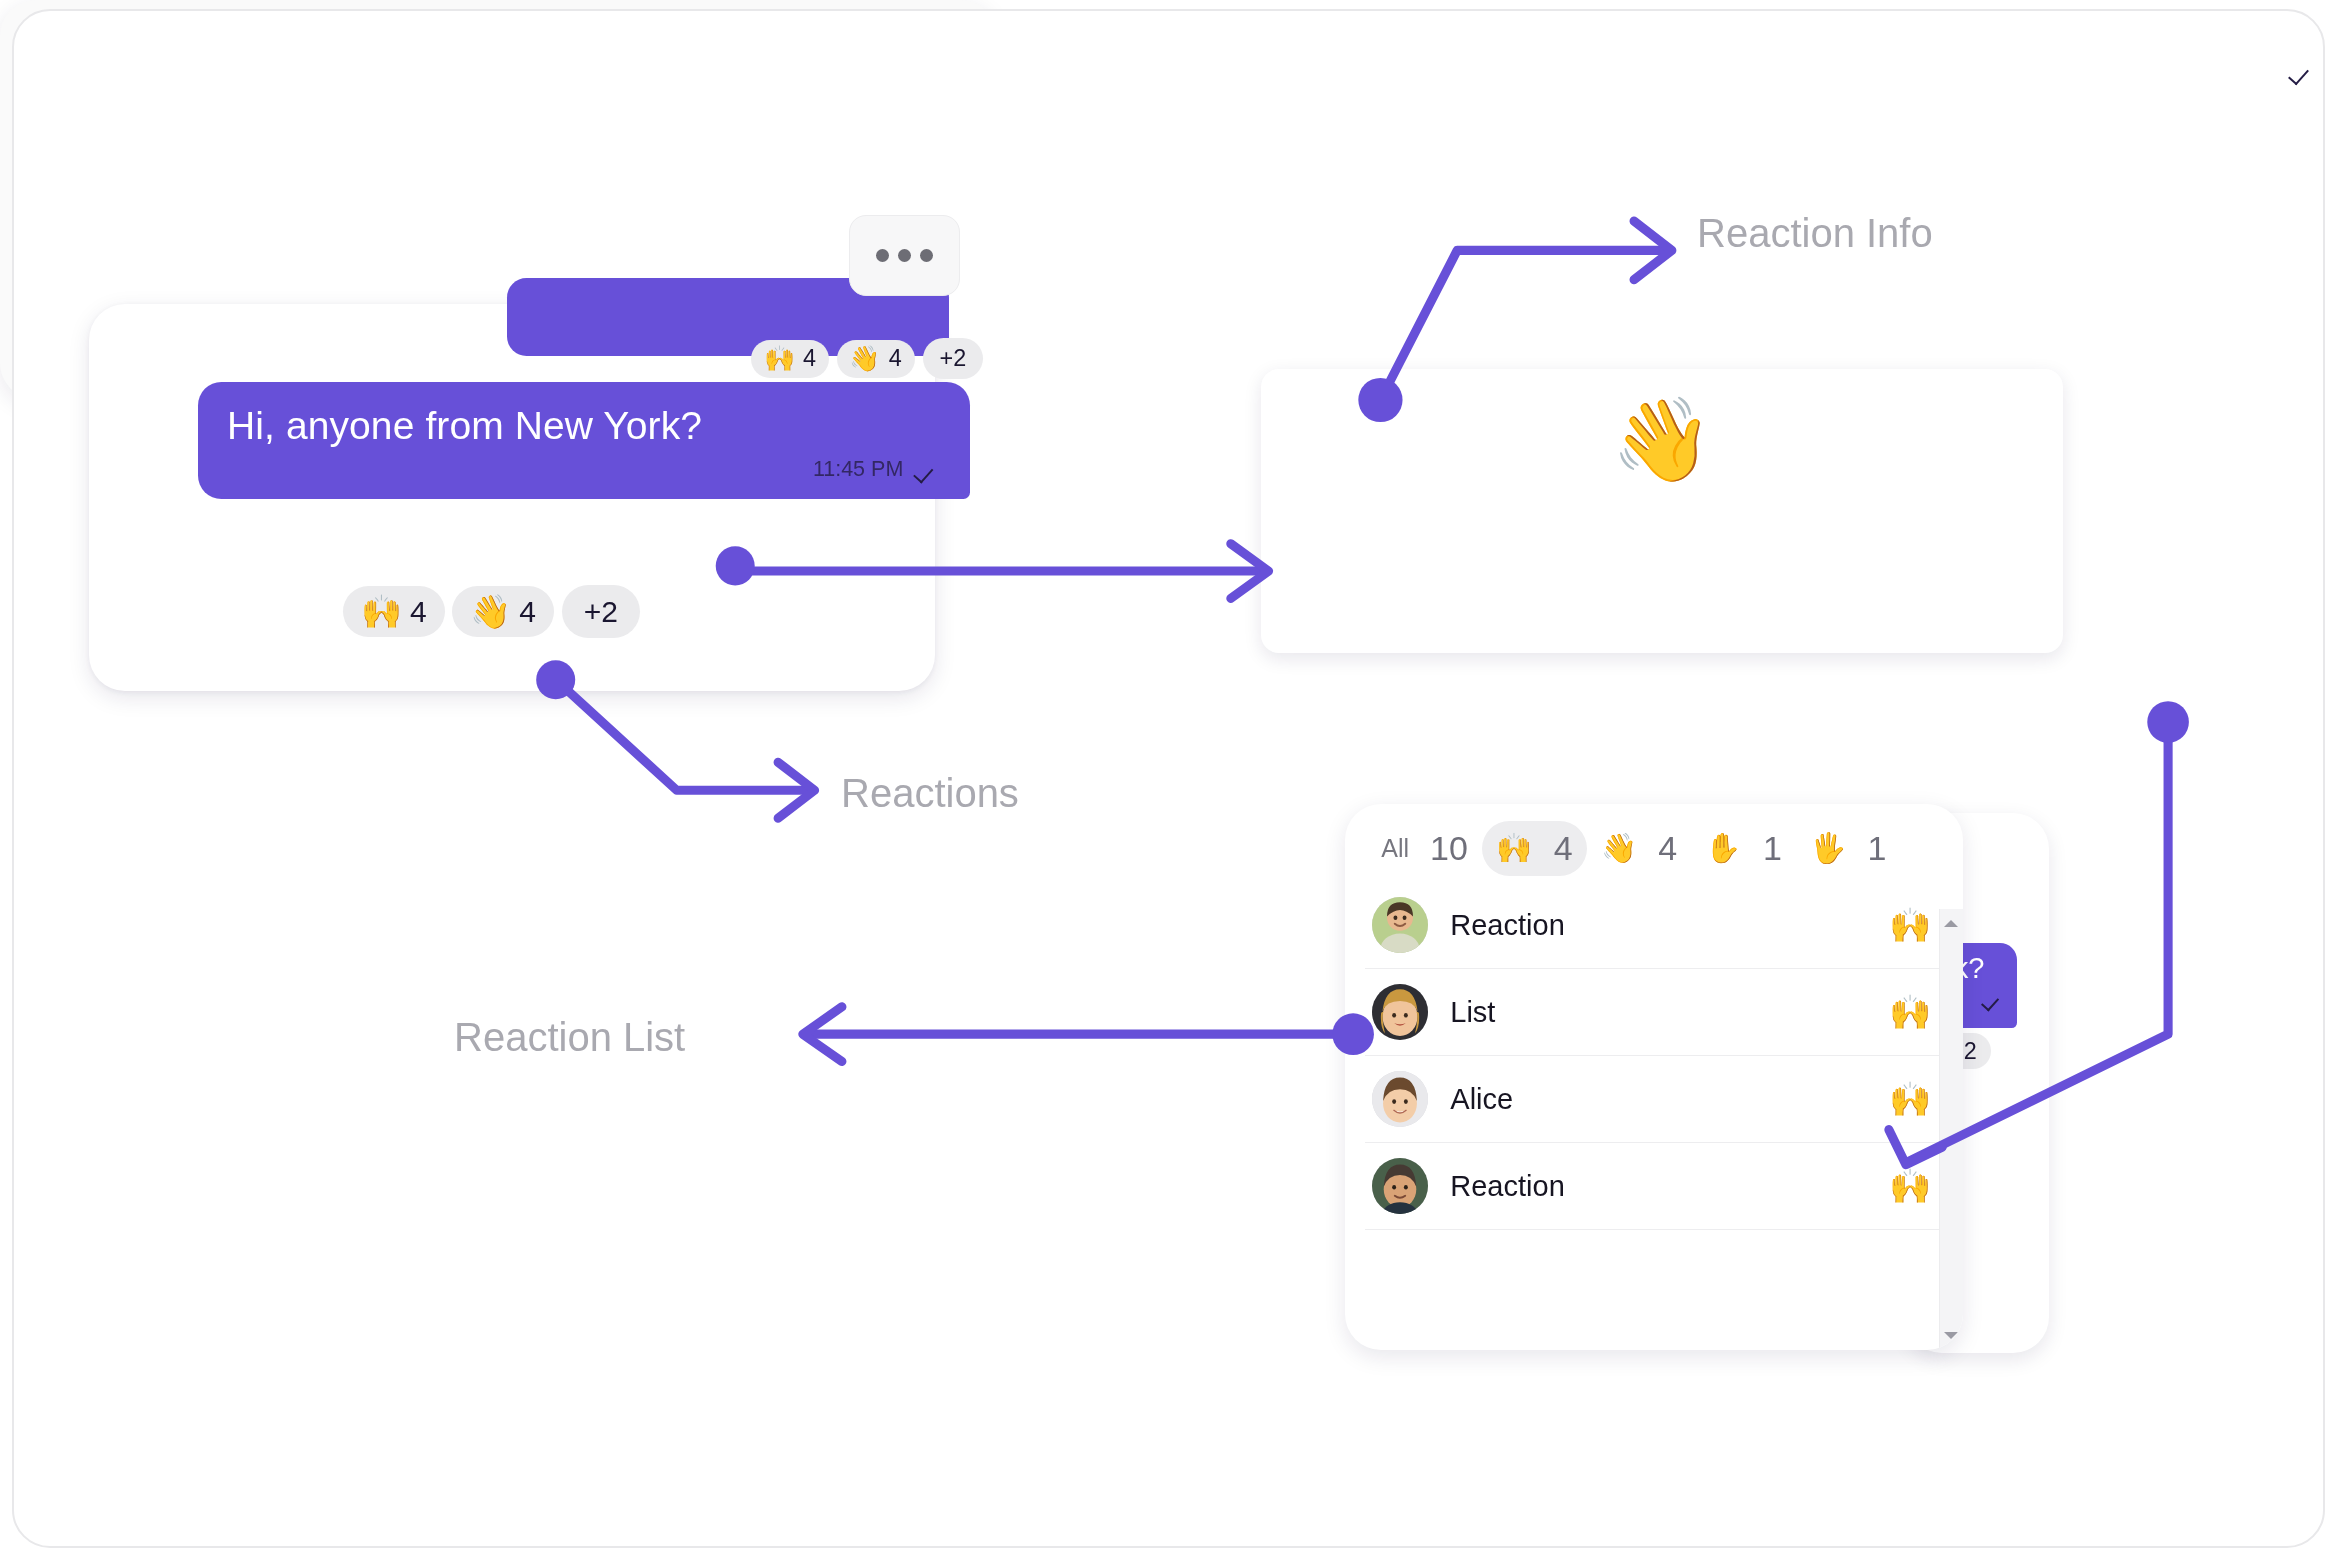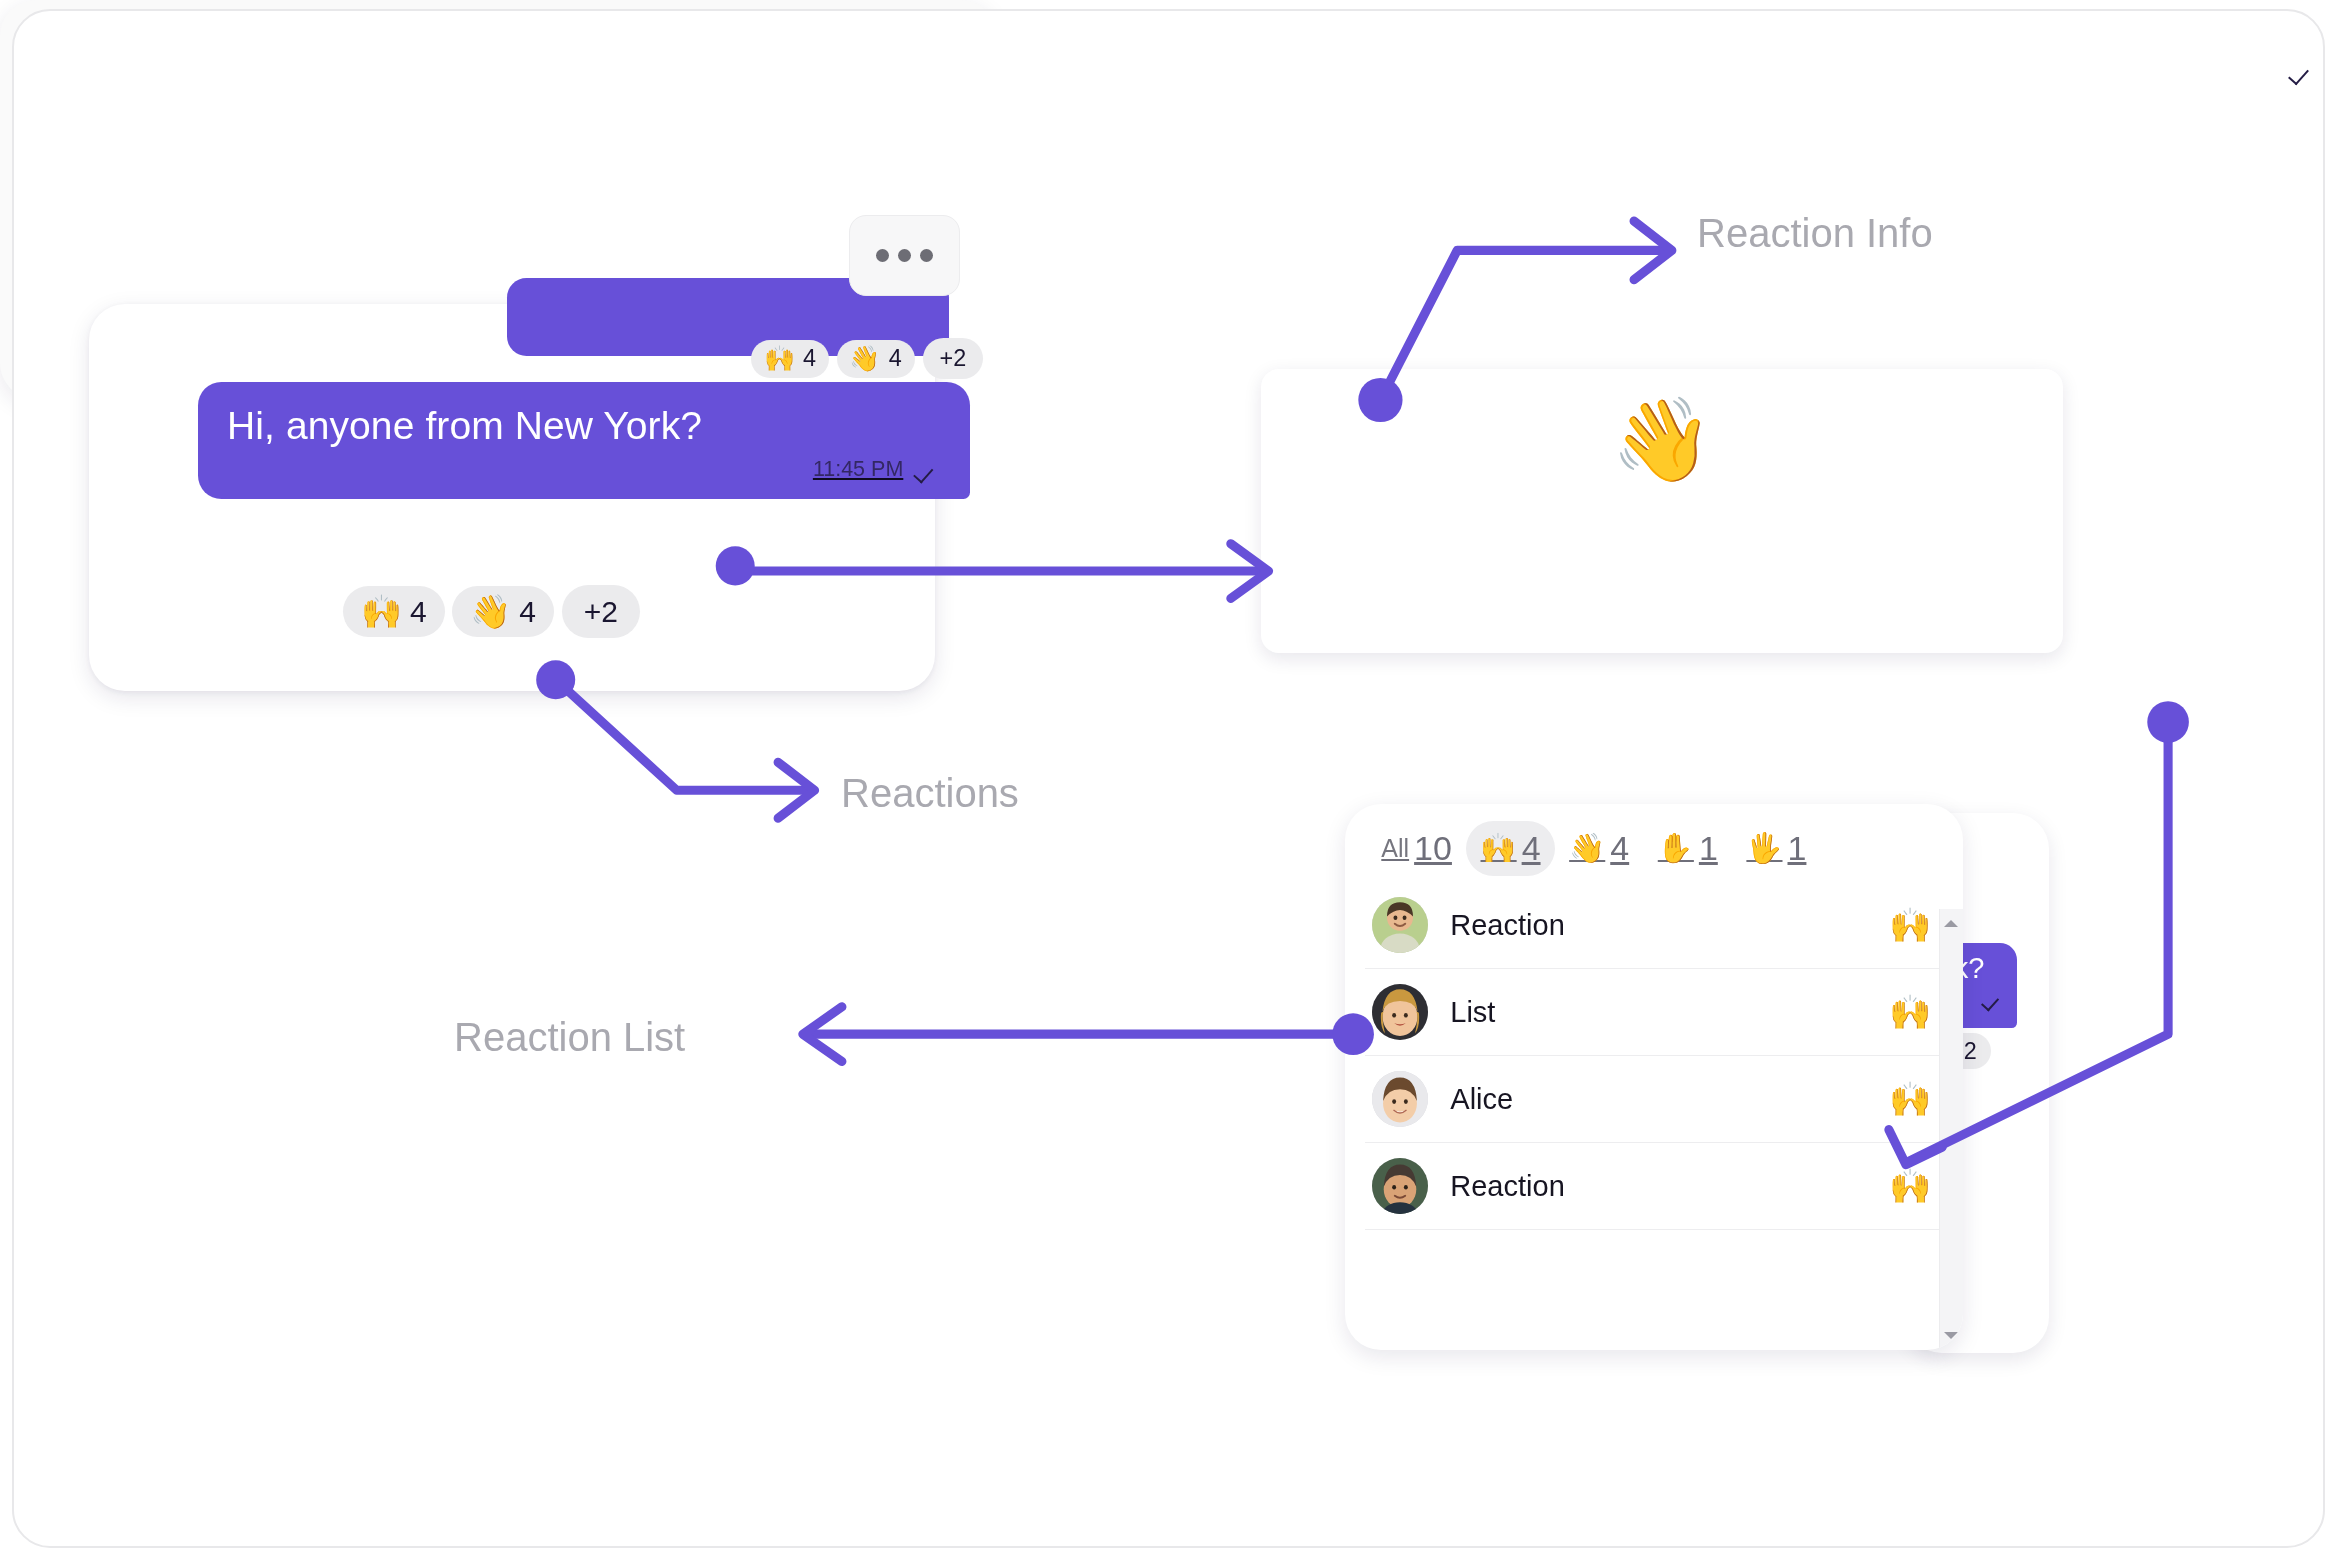--- a/index.html
+++ b/index.html
@@ -51,21 +51,21 @@
   }
   #bubble-text {
     color: #ffffff;
     font-size: 39px;
     line-height: 1.12;
     letter-spacing: 0.1px;
     white-space: nowrap;
   }
   .bubble-meta {
     display: flex; align-items: center; justify-content: flex-end;
-    gap: 11.7px; margin-top: 9px; text-decoration: underline;
+    gap: 11.7px; margin-top: 9px;
   }
   .bubble-time { color: #2a2150; font-size: 21.5px; opacity: .85; }
   .tick {
     width: 26px; height: 18px; position: relative; display: inline-block;
   }
   .tick:before {
     content:""; position:absolute; left:2.6px; top:3.9px;
     width: 8.5px; height: 15.6px; border-right: 2.6px solid #241c45;
     border-bottom: 2.6px solid #241c45; transform: rotate(42deg);
   }
@@ -197,23 +197,23 @@
     border-radius: 36px;
     overflow: hidden;
     z-index: 3;
     box-shadow: 0 6.5px 22px rgba(30,20,70,.10);
   }
   #tabs {
     display: flex; align-items: center; gap: 0px;
     padding: 17px 15.6px 6.5px 22px;
   }
   .tab {
-    display: flex; align-items: center; gap: 5px;
+    display: flex; align-items: center; gap: 21px;
     padding: 7.8px 14.3px; border-radius: 650px;
-    font-size: 25px; color: #6f6f7a; text-decoration: underline;
+    font-size: 25px; color: #6f6f7a;
   }
   .tab.active { background: #ededef; }
   .tab .t-emo { font-size: 29px; line-height: 1; }
   .tab .t-cnt { font-size: 34px; color: #6f6f7a; }
   .tab .t-label { font-size: 25px; color: #76767f; }
 
   .row {
     display: flex; align-items: center;
     height: 87px;
     margin: 0 19.5px;

